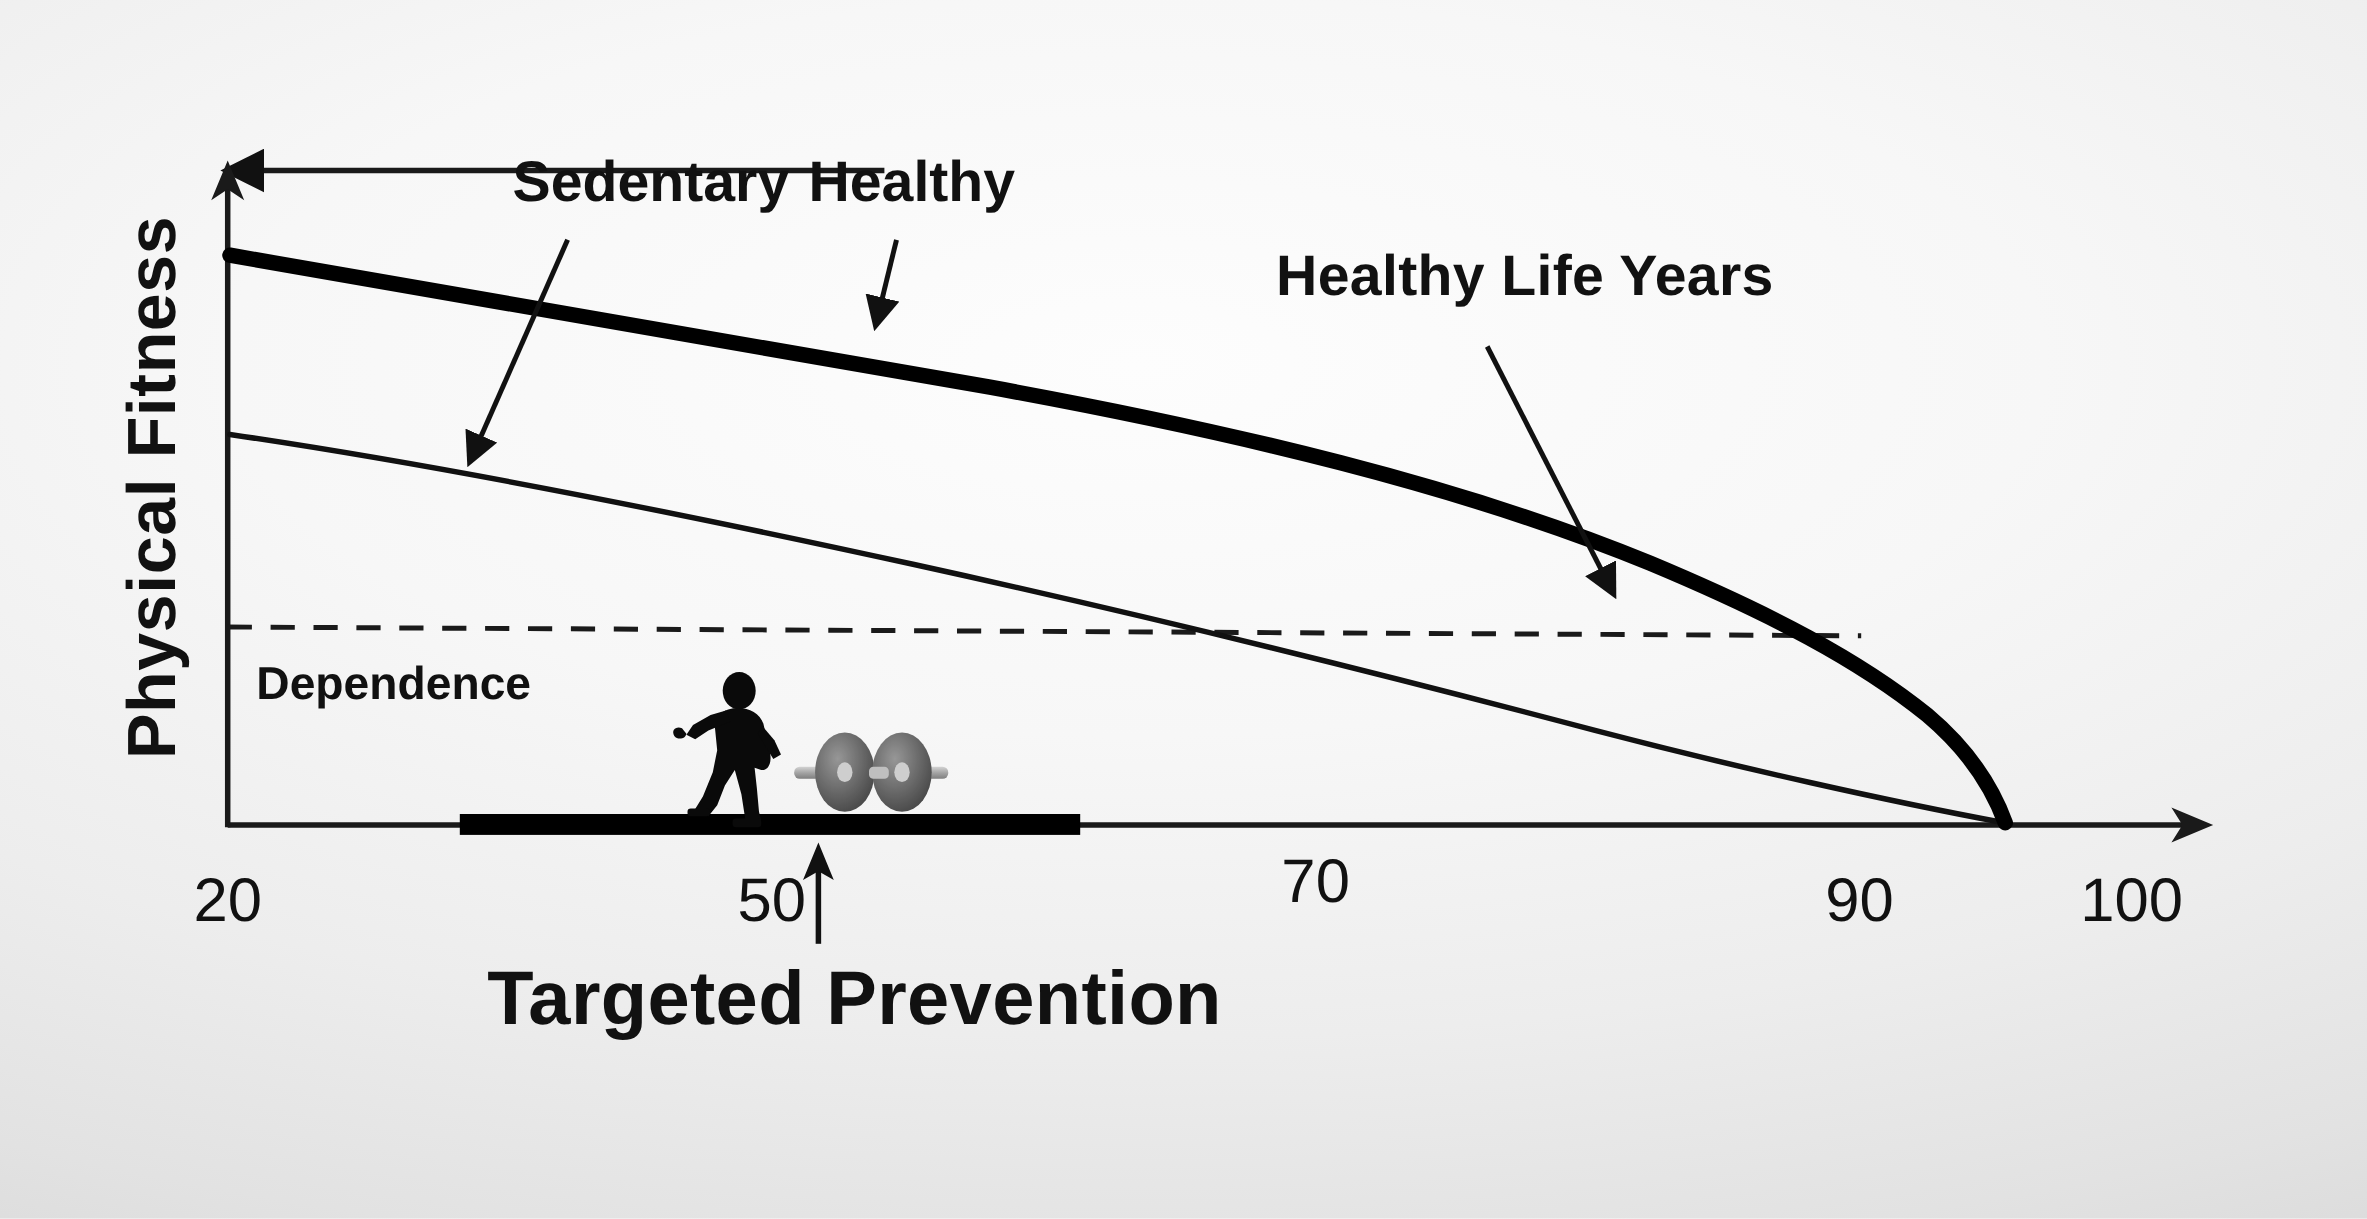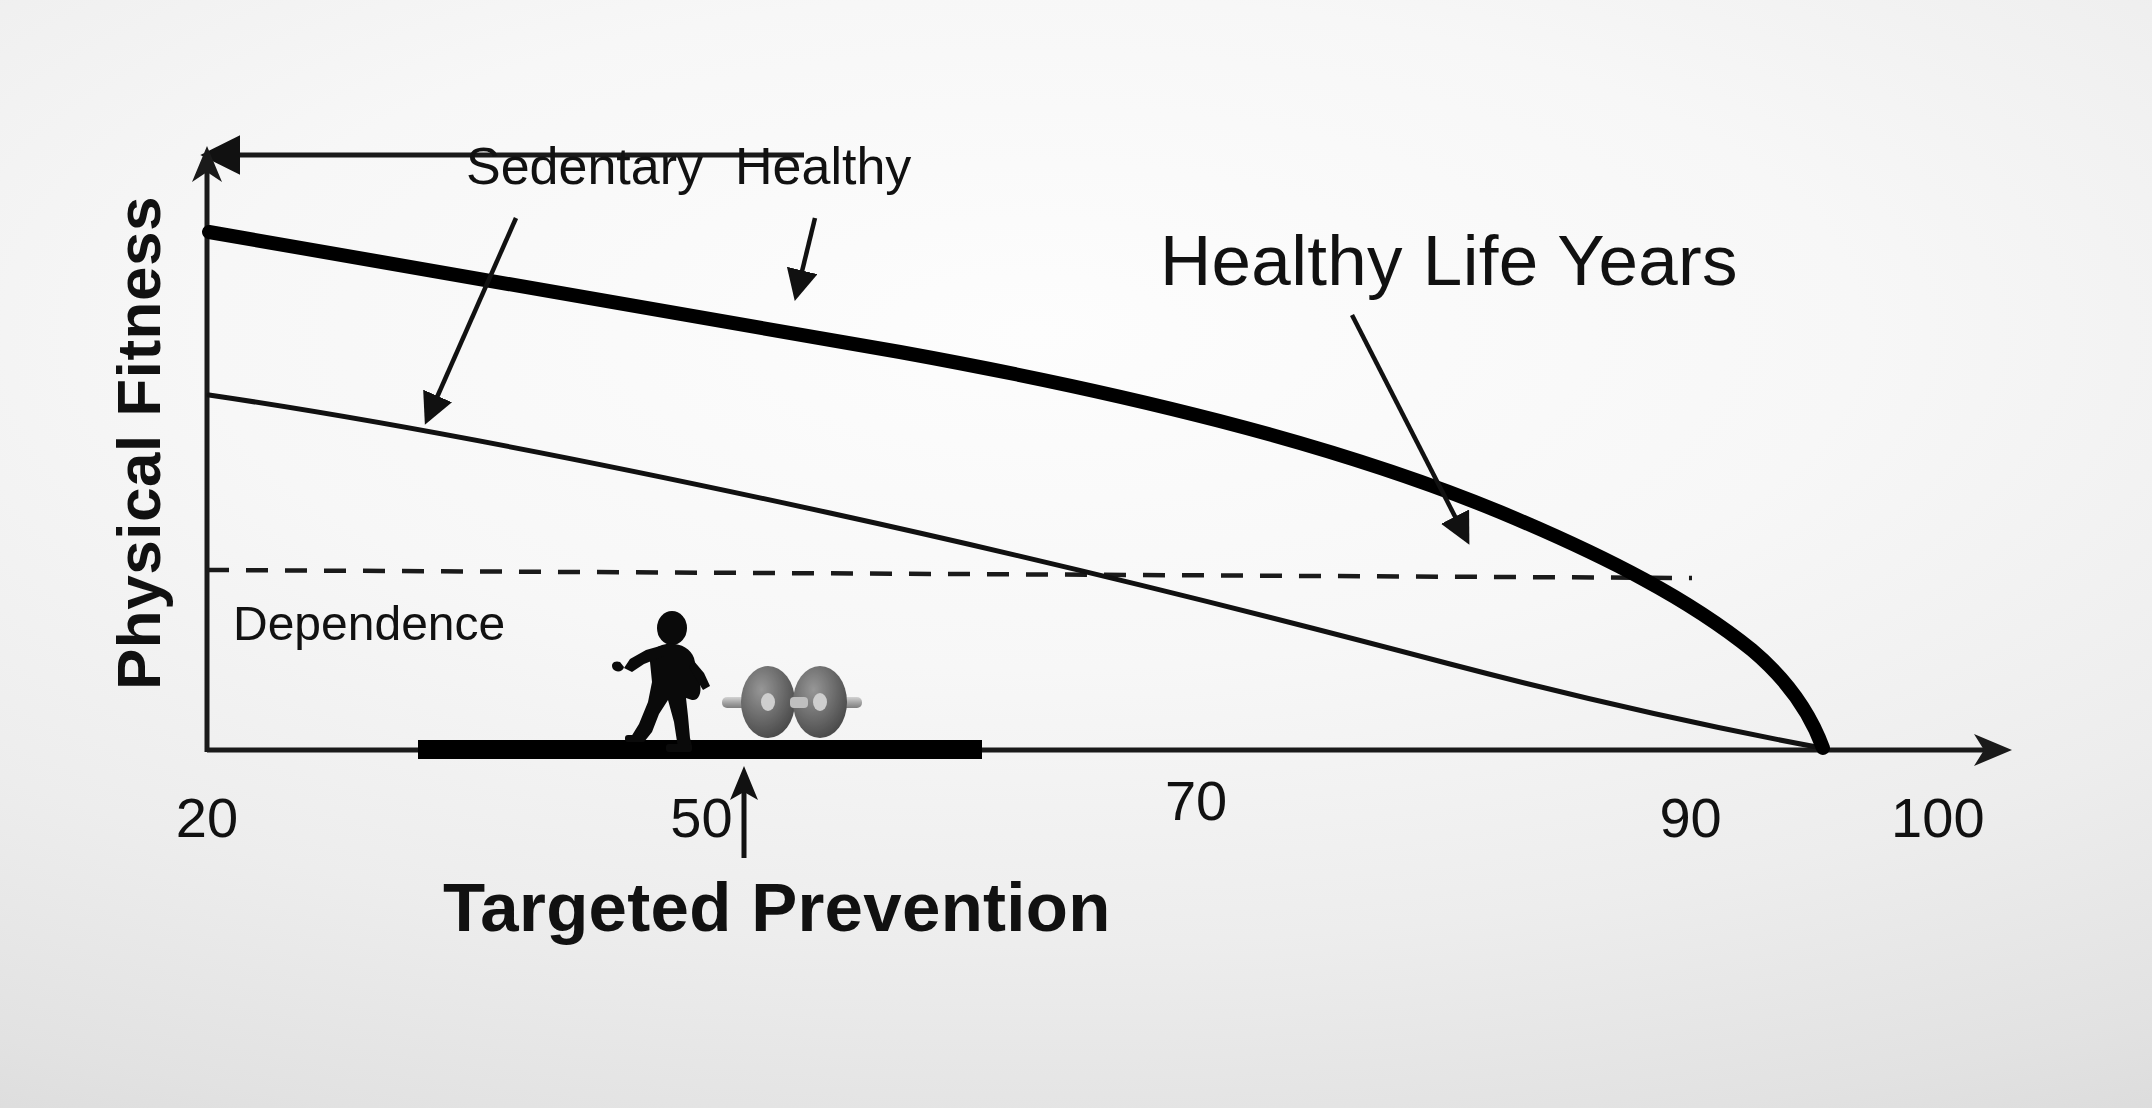--- a/index.html
+++ b/index.html
@@ -22,21 +22,21 @@
     top: 0;
     width: 2152px;
     height: 1108px;
   }
   .lbl {
     position: absolute;
     white-space: nowrap;
     color: #111111;
     line-height: 1;
   }
-  .lbl-reg   { font-weight: 400; }
+  .lbl-reg   { font-weight: 700; }
   .lbl-bold  { font-weight: 700; }
 
   
   #y-axis-title {
     left: 0px;
     top: 0px;
     font-size: 62px;
     font-weight: 700;
     letter-spacing: 0.5px;
     transform-origin: 0 0;
@@ -49,25 +49,25 @@
     font-weight: 700;
     letter-spacing: 0.5px;
   }
 
   
   #series-label-sedentary { left: 466px;  top: 140px; font-size: 52px; }
   #series-label-trained   { left: 735px;  top: 140px; font-size: 52px; }
 
   
   #zone-label-independence { left: 233px; top: 500px; font-size: 49px; }
-  #zone-label-dependence   { left: 233px; top: 600px; font-size: 48px; }
+  #zone-label-dependence   { left: 233px; top: 600px; font-size: 42px; }
 
   
   #annotation-healthy-life-years {
-    left: 1160px; top: 225px; font-size: 71px; font-weight: 400; letter-spacing: 0.3px;
+    left: 1160px; top: 225px; font-size: 52px; font-weight: 700; letter-spacing: 0.3px;
   }
   #annotation-targeted-prevention {
     left: 443px; top: 873px; font-size: 69px; font-weight: 700; letter-spacing: 0.3px;
   }
 
   
   .tick-label {
     position: absolute;
     font-size: 56px;
     font-weight: 400;

